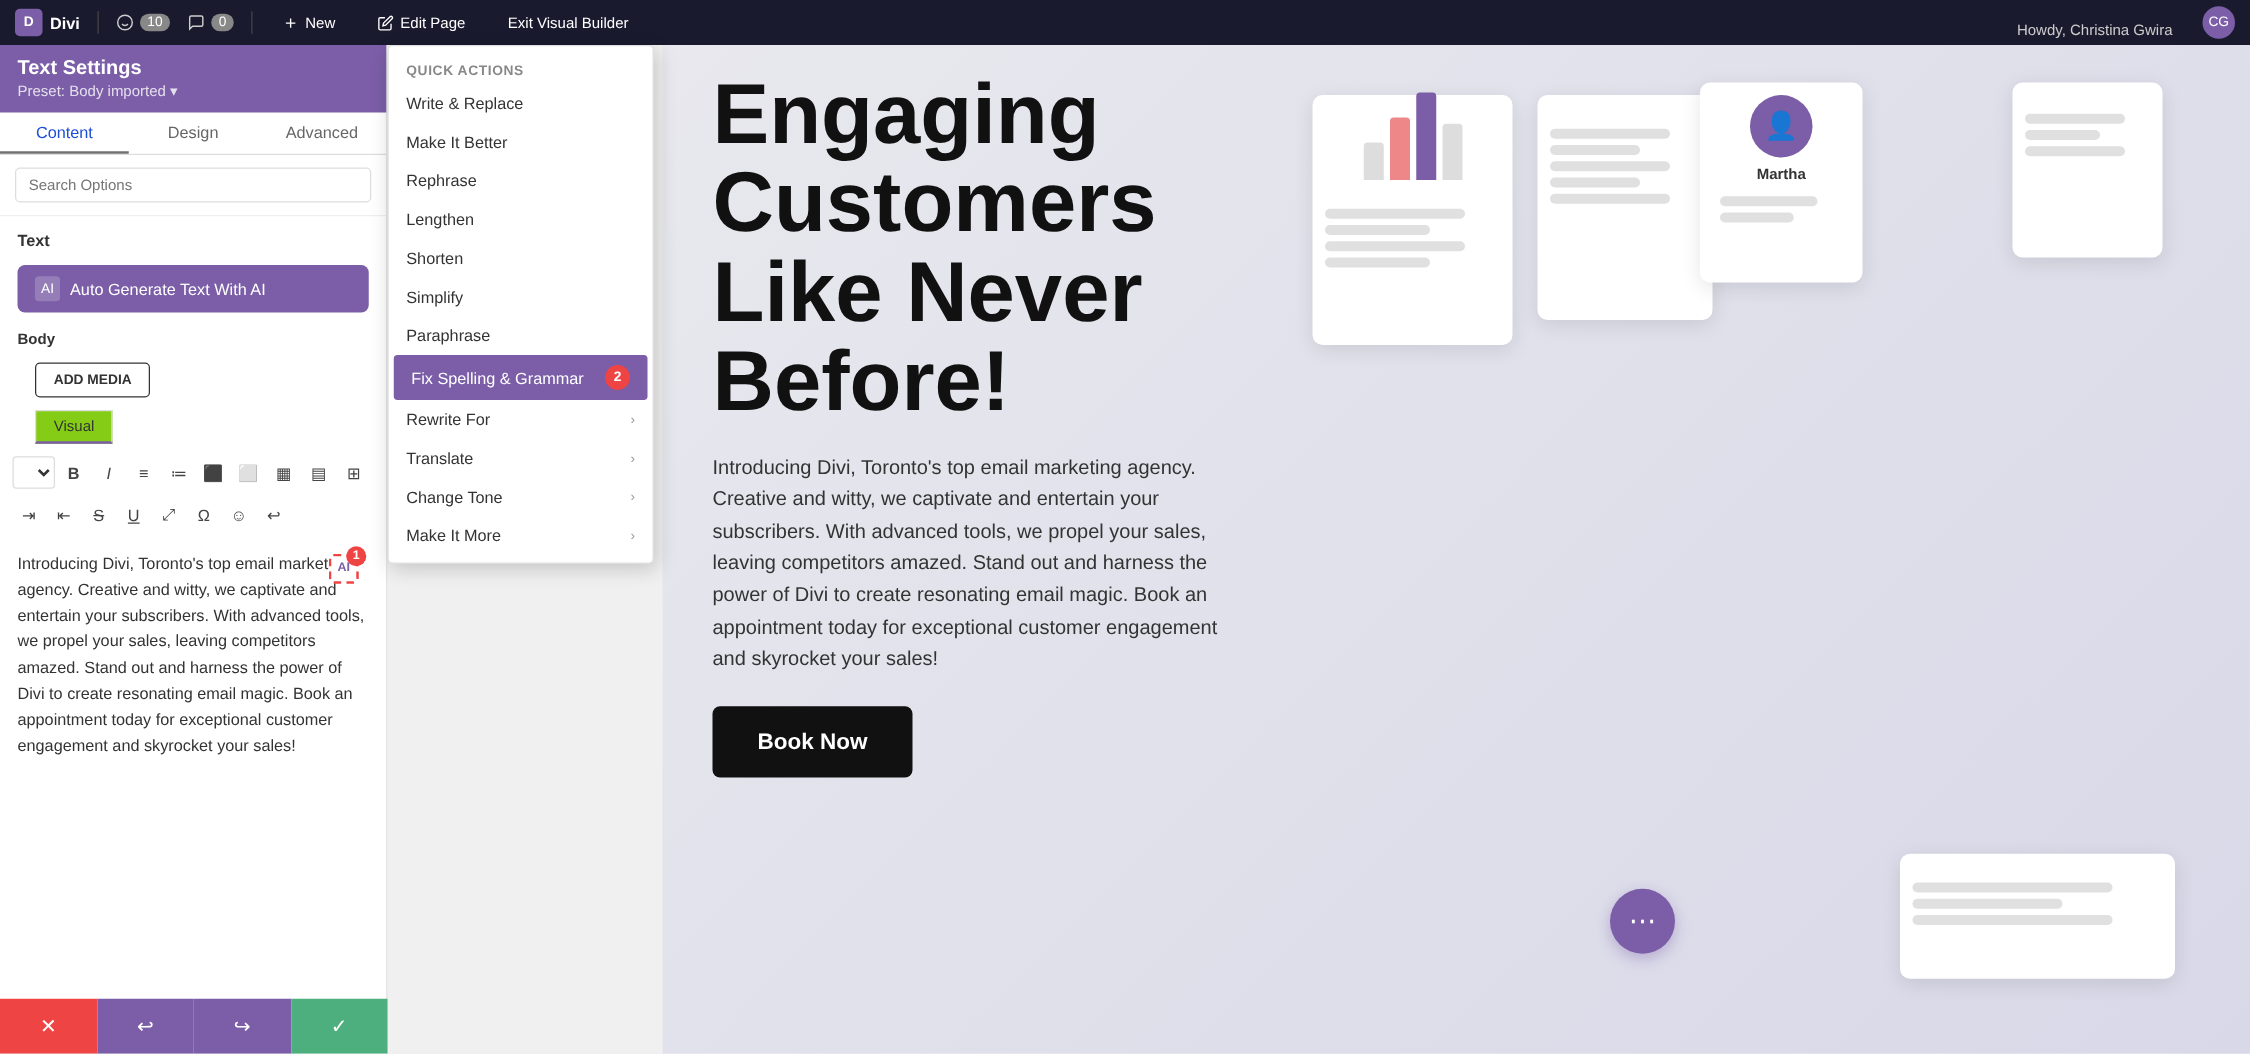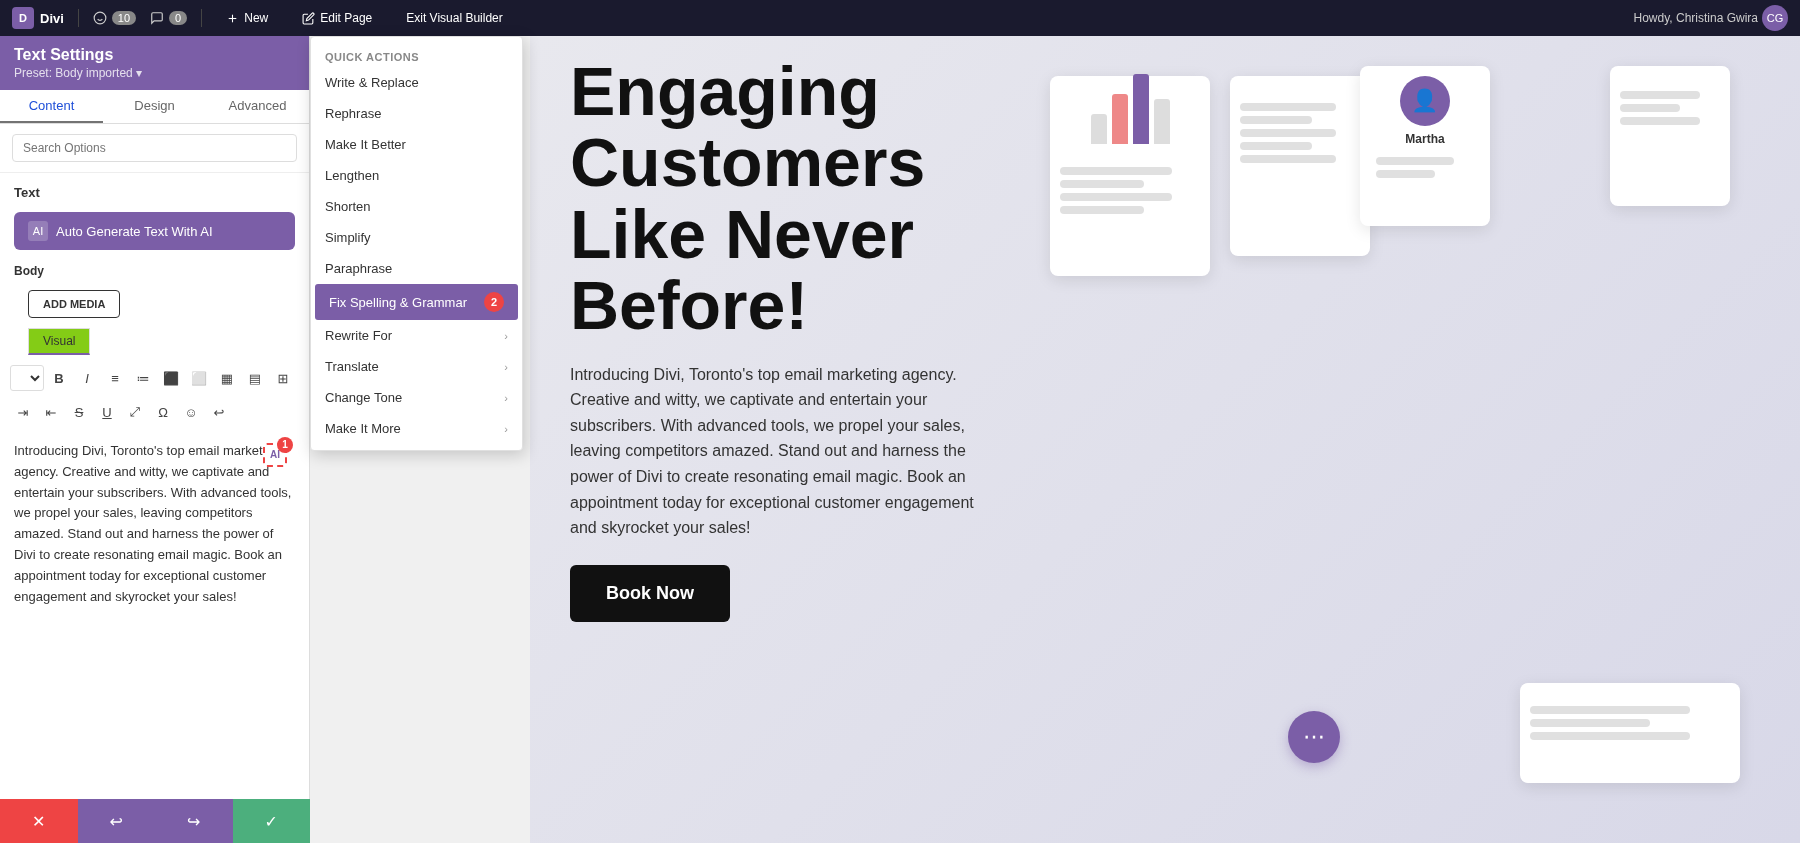--- a/index.html
+++ b/index.html
@@ -13,21 +13,21 @@
     }
     .topbar-brand { display: flex; align-items: center; gap: 6px; color: #fff; font-size: 13px; font-weight: 600; }
     .topbar-brand-icon { width: 22px; height: 22px; background: #7b5ea7; border-radius: 4px; display: flex; align-items: center; justify-content: center; color: #fff; font-size: 11px; font-weight: 700; }
     .topbar-item { display: flex; align-items: center; gap: 5px; color: #ccc; font-size: 12px; cursor: pointer; }
     .topbar-badge { background: #888; border-radius: 10px; padding: 1px 6px; font-size: 11px; color: #fff; }
     .topbar-sep { width: 1px; height: 18px; background: #444; }
     .topbar-btn { display: flex; align-items: center; gap: 5px; color: #fff; font-size: 12px; cursor: pointer; padding: 3px 10px; border-radius: 4px; }
     .topbar-btn.edit { background: none; }
     .topbar-btn.exit { background: none; }
     .topbar-spacer { flex: 1; }
-    .topbar-user { display: flex; align-items: center; gap: 4px; color: #ccc; font-size: 12px; }
+    .topbar-user { display: flex; align-items: flex-end; gap: 24px; color: #ccc; font-size: 12px; }
     .topbar-avatar { width: 26px; height: 26px; border-radius: 50%; background: #7b5ea7; display: flex; align-items: center; justify-content: center; color: #fff; font-size: 11px; }
 
     
     #sidebar {
       position: absolute; top: 36px; left: 0; width: 310px; height: 807px;
       background: #fff; z-index: 50; border-right: 1px solid #ddd;
       display: flex; flex-direction: column;
     }
     .sidebar-header {
       background: #7b5ea7; padding: 10px 14px; display: flex; flex-direction: column; gap: 2px;
@@ -293,24 +293,24 @@
   </div>
 </div>
 
 <div id="dropdown">
   <div class="dropdown-section-title">Quick Actions</div>
 
   <div class="dropdown-item">
     <span>Write &amp; Replace</span>
   </div>
   <div class="dropdown-item">
+    <span>Make It Better</span>
+  </div>
+  <div class="dropdown-item">
     <span>Rephrase</span>
-  </div>
-  <div class="dropdown-item">
-    <span>Make It Better</span>
   </div>
   <div class="dropdown-item">
     <span>Lengthen</span>
   </div>
   <div class="dropdown-item">
     <span>Shorten</span>
   </div>
   <div class="dropdown-item">
     <span>Simplify</span>
   </div>

